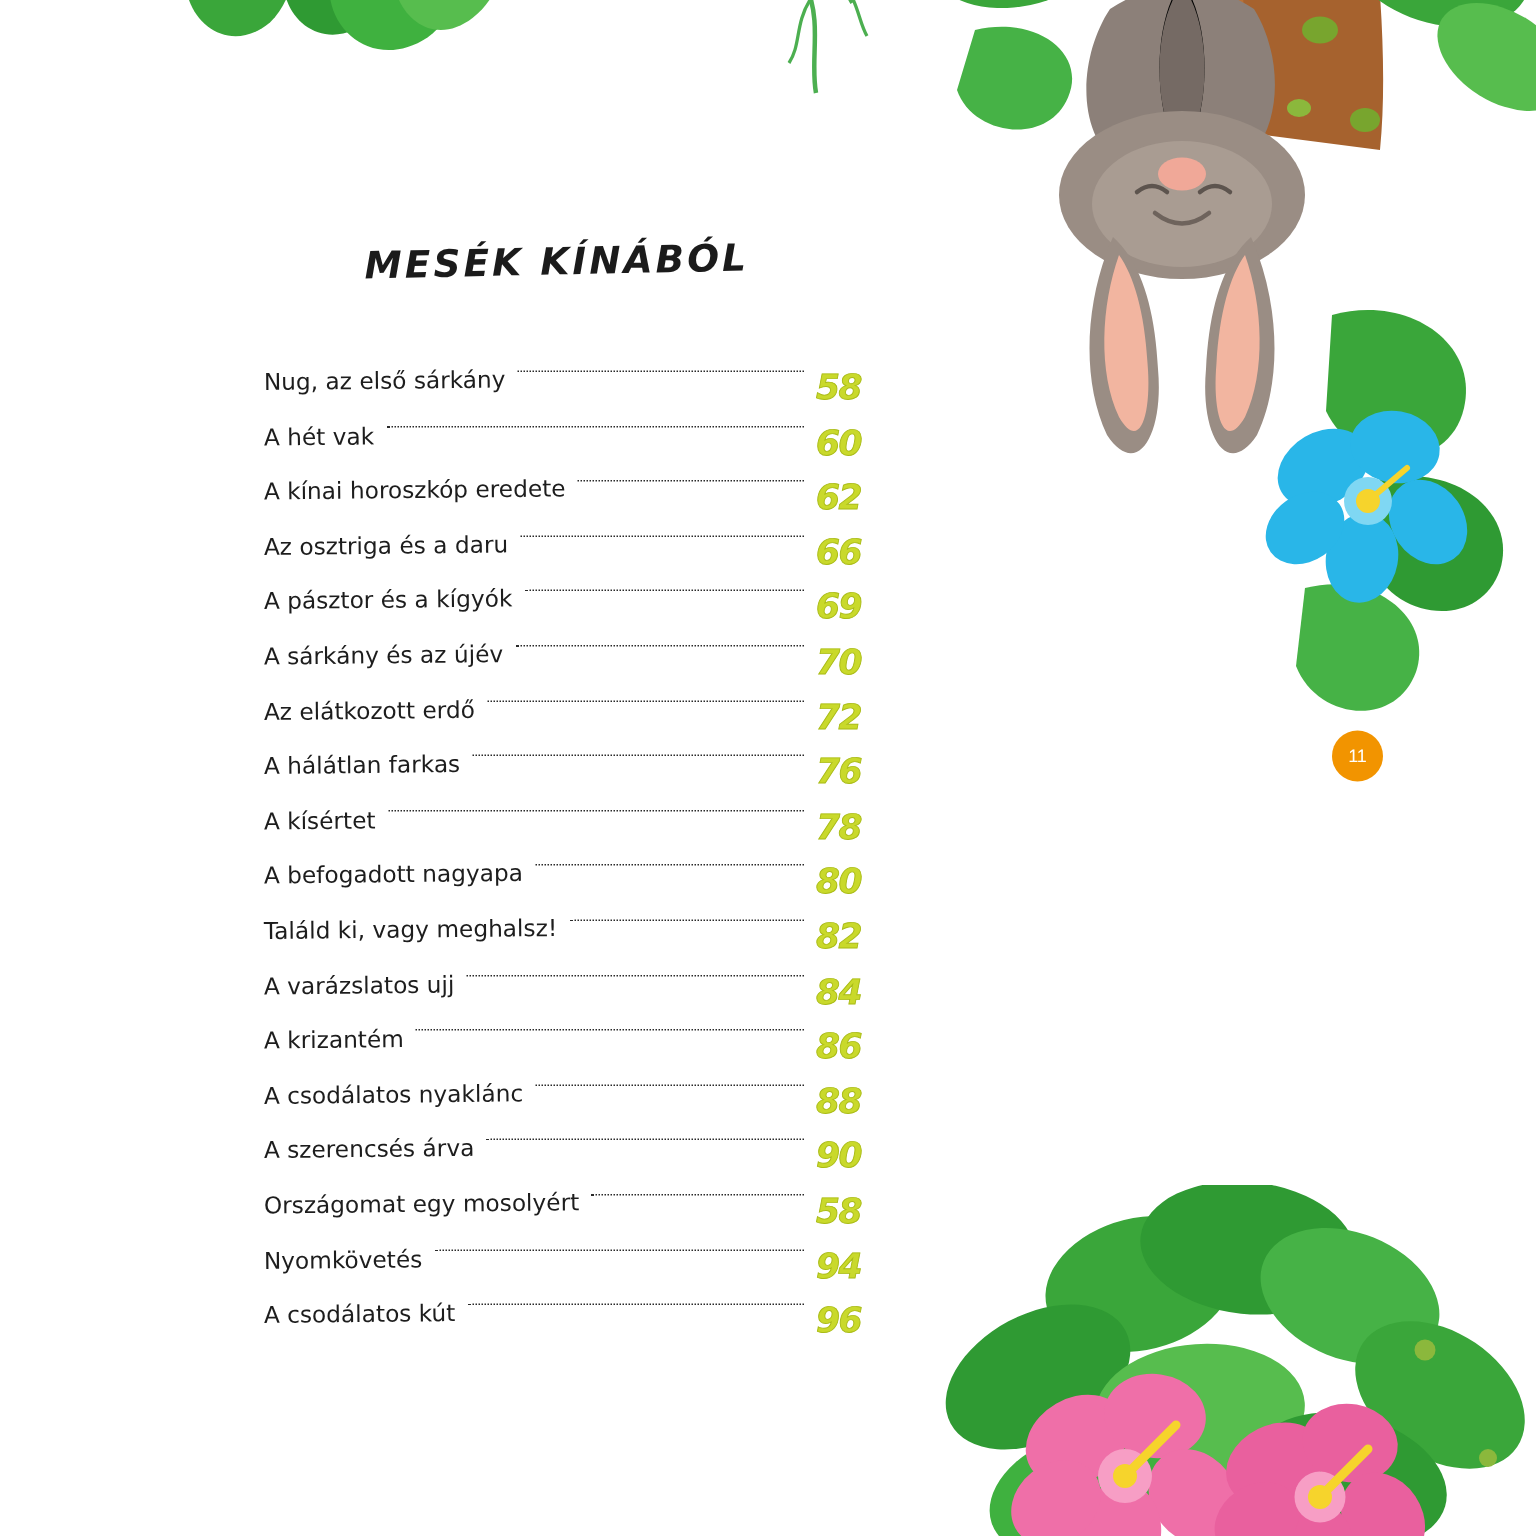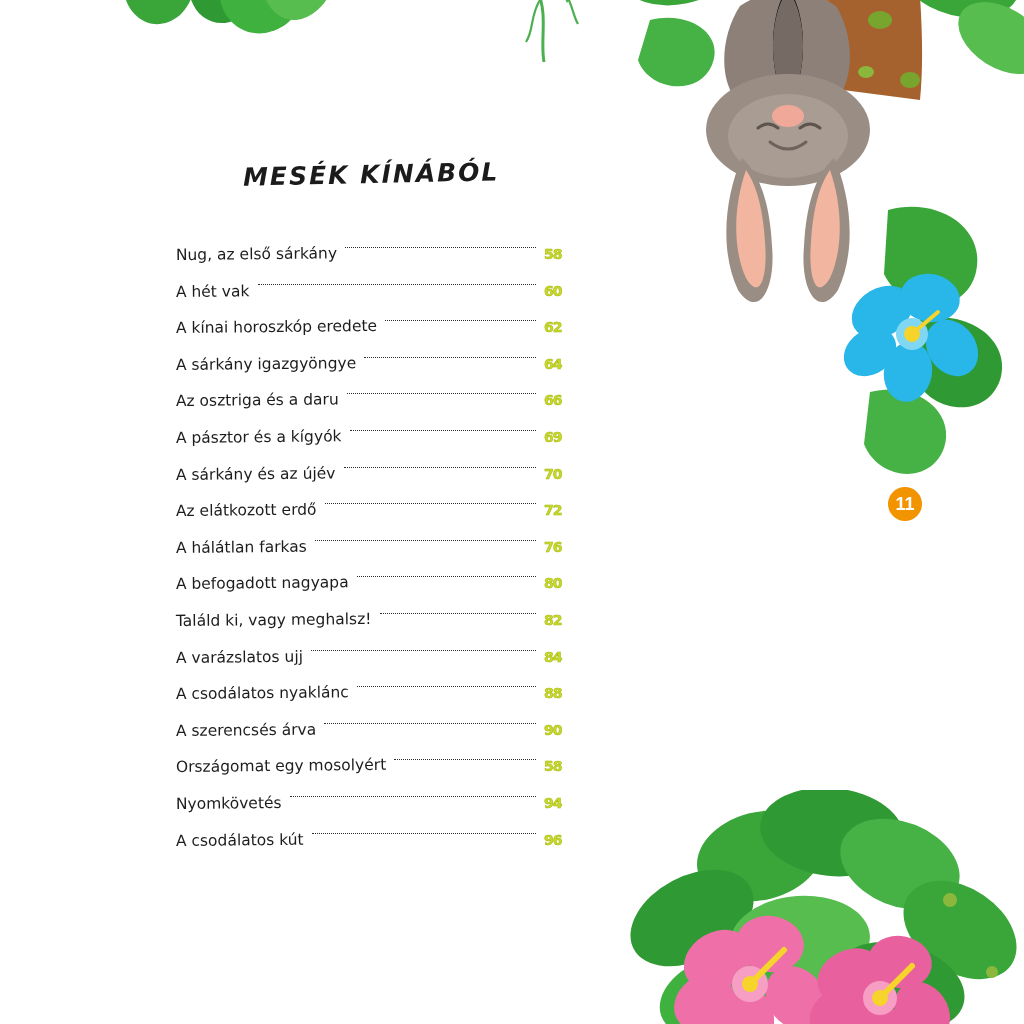--- a/index.html
+++ b/index.html
@@ -29,22 +29,22 @@
   #top-right-foliage { left: 600px; top: -30px; width: 440px; height: 200px; }
   #bottom-right-foliage { left: 600px; top: 800px; width: 440px; height: 240px; }
 
   
   .page-badge {
     position: absolute;
     width: 34px; height: 34px;
     border-radius: 50%;
     background: #f29400;
     color: #ffffff;
-    font-size: 18px;
-    font-weight: bold;
+    font-size: 12px;
+    font-weight: normal;
     display: flex;
     align-items: center;
     justify-content: center;
     font-family: "Liberation Sans", sans-serif;
   }
 
   
   .title {
     position: absolute;
     left: 243px;
@@ -84,28 +84,29 @@
   .toc-dots {
     flex: 1 1 auto;
     border-bottom: 1.5px dotted #2a2a2a;
     margin: 0 8px 7px 8px;
     height: 1px;
     min-width: 10px;
   }
 
   .toc-page {
     font-family: "DejaVu Sans", sans-serif;
-    font-size: 14px;
+    font-size: 23px;
     font-weight: bold;
     color: #c9d92b;
     -webkit-text-stroke: 0.6px #a9bb16;
     letter-spacing: -1px;
     width: 44px;
     text-align: left;
     padding-bottom: 2px;
+    font-style: italic;
   }
 </style>
 </head>
 <body>
 
 <div class="page">
 
   <svg class="deco" id="top-left-foliage" style="left:120px; top:-70px; width:520px; height:150px;" viewBox="0 0 520 150">
     <g>
       <path d="M30,-20 C70,10 90,55 60,85 C30,110 -5,80 5,40 Z" fill="#3aa63a"></path>
@@ -242,25 +243,20 @@
       <span class="toc-label">A hét vak</span>
       <span class="toc-dots"></span>
       <span class="toc-page">60</span>
     </div>
     <div class="toc-row">
       <span class="toc-label">A kínai horoszkóp eredete</span>
       <span class="toc-dots"></span>
       <span class="toc-page">62</span>
     </div>
     <div class="toc-row">
-      <span class="toc-label">A sárkány igazgyöngye</span>
-      <span class="toc-dots"></span>
-      <span class="toc-page">64</span>
-    </div>
-    <div class="toc-row">
       <span class="toc-label">Az osztriga és a daru</span>
       <span class="toc-dots"></span>
       <span class="toc-page">66</span>
     </div>
     <div class="toc-row">
       <span class="toc-label">A pásztor és a kígyók</span>
       <span class="toc-dots"></span>
       <span class="toc-page">69</span>
     </div>
     <div class="toc-row">
@@ -272,35 +268,45 @@
       <span class="toc-label">Az elátkozott erdő</span>
       <span class="toc-dots"></span>
       <span class="toc-page">72</span>
     </div>
     <div class="toc-row">
       <span class="toc-label">A hálátlan farkas</span>
       <span class="toc-dots"></span>
       <span class="toc-page">76</span>
     </div>
     <div class="toc-row">
+      <span class="toc-label">A kísértet</span>
+      <span class="toc-dots"></span>
+      <span class="toc-page">78</span>
+    </div>
+    <div class="toc-row">
       <span class="toc-label">A befogadott nagyapa</span>
       <span class="toc-dots"></span>
       <span class="toc-page">80</span>
     </div>
     <div class="toc-row">
       <span class="toc-label">Találd ki, vagy meghalsz!</span>
       <span class="toc-dots"></span>
       <span class="toc-page">82</span>
     </div>
     <div class="toc-row">
       <span class="toc-label">A varázslatos ujj</span>
       <span class="toc-dots"></span>
       <span class="toc-page">84</span>
     </div>
     <div class="toc-row">
+      <span class="toc-label">A krizantém</span>
+      <span class="toc-dots"></span>
+      <span class="toc-page">86</span>
+    </div>
+    <div class="toc-row">
       <span class="toc-label">A csodálatos nyaklánc</span>
       <span class="toc-dots"></span>
       <span class="toc-page">88</span>
     </div>
     <div class="toc-row">
       <span class="toc-label">A szerencsés árva</span>
       <span class="toc-dots"></span>
       <span class="toc-page">90</span>
     </div>
     <div class="toc-row">

